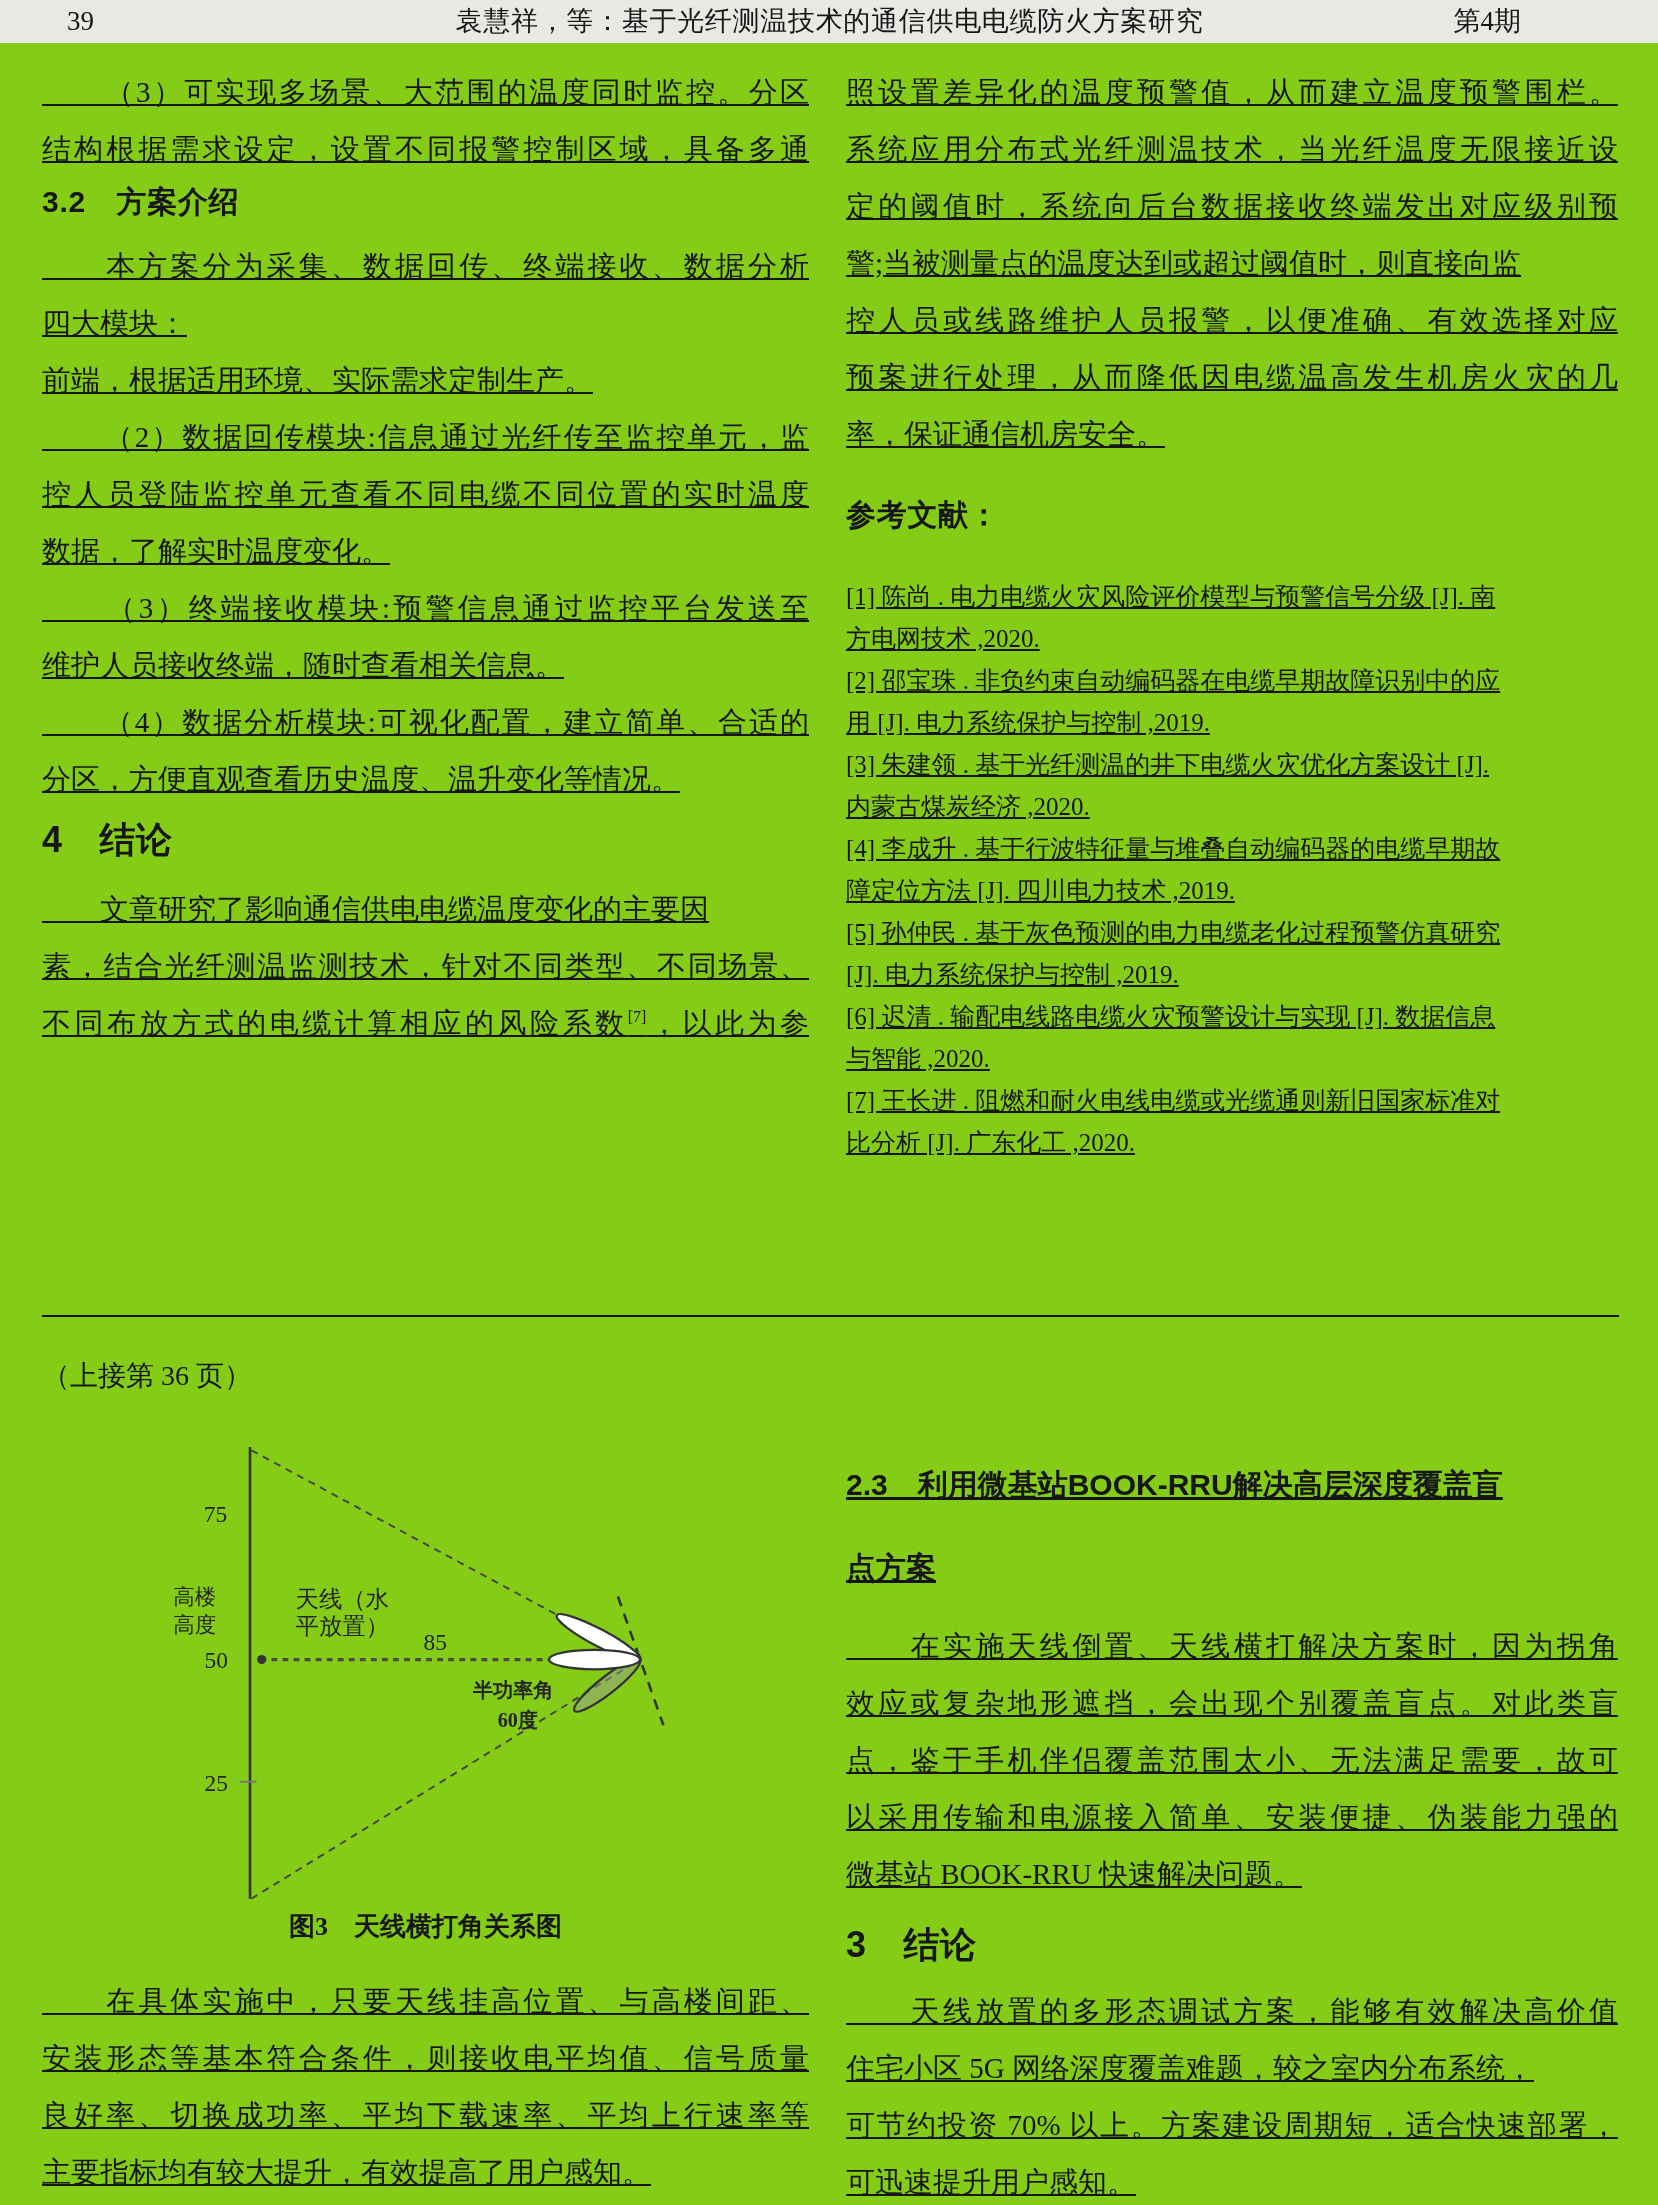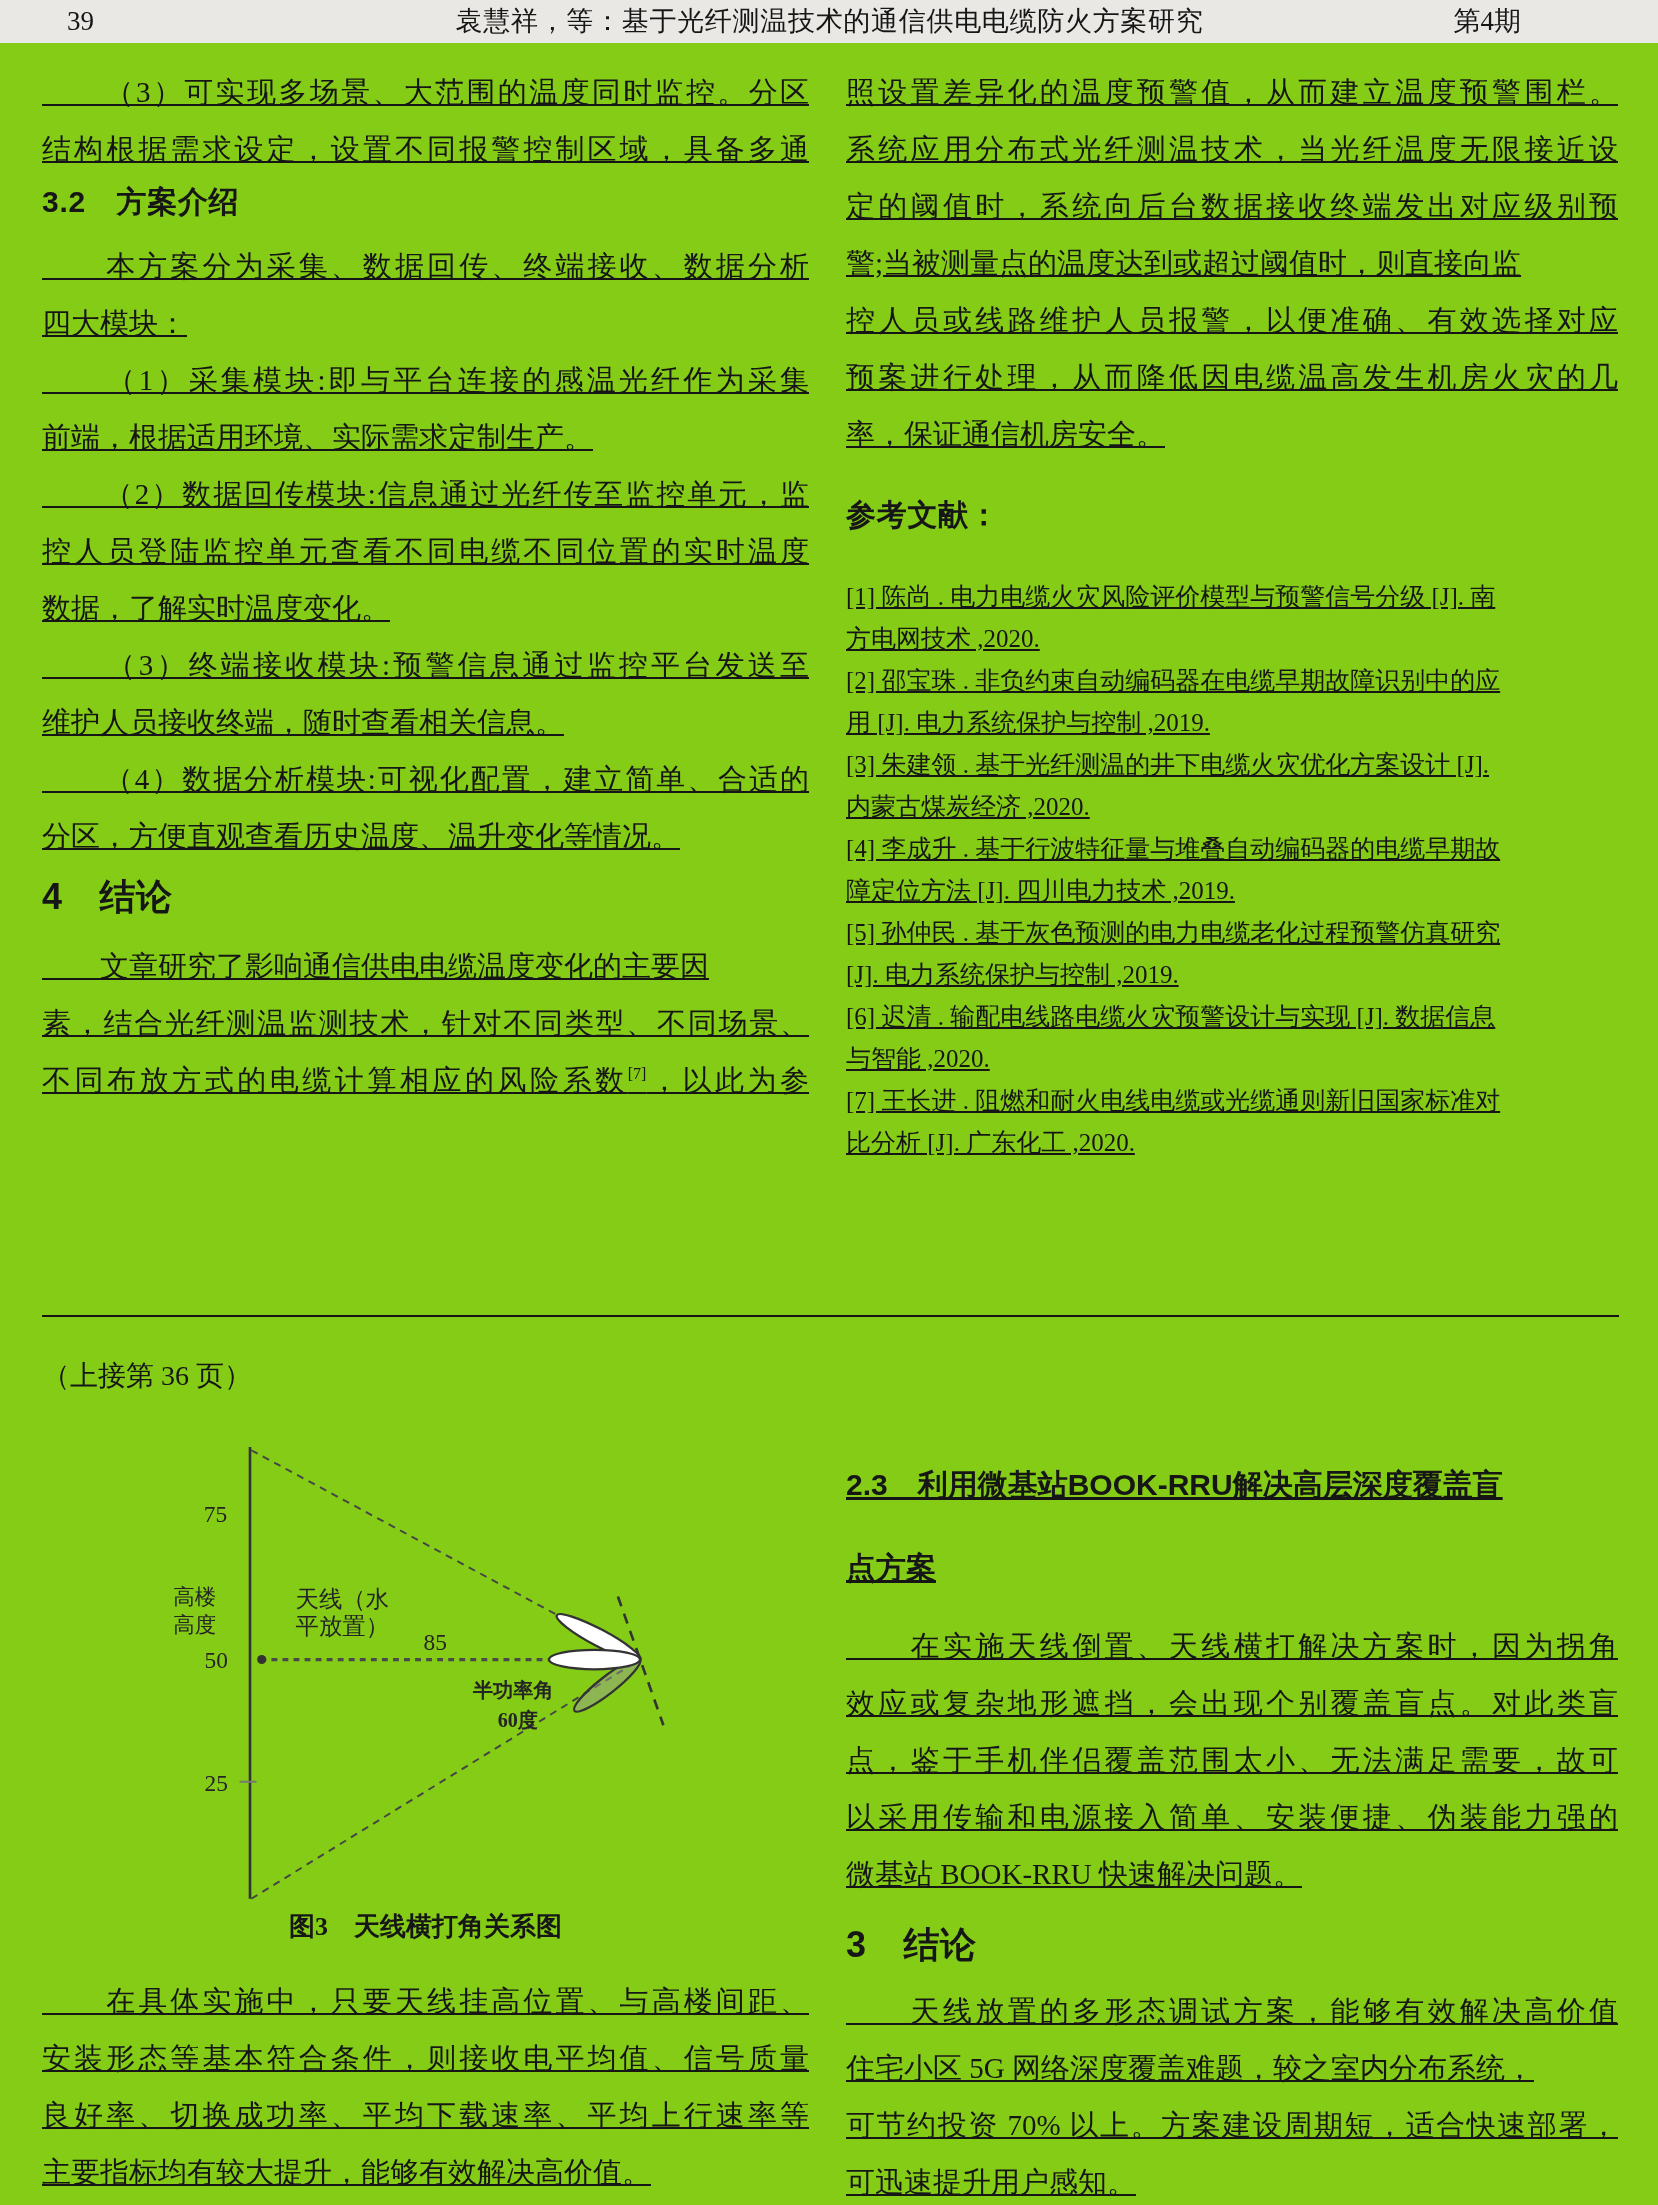--- a/index.html
+++ b/index.html
@@ -64,21 +64,20 @@
     <div class="para">
         <div class="ln j"><span><span>　　（3）可实现多场景、大范围的温度同时监控。分区</span></span></div>
         <div class="ln j"><span><span>结构根据需求设定，设置不同报警控制区域，具备多通</span></span></div>
       </div>
     <div class="h-small mt4">3.2　方案介绍</div>
     <div class="para mt24">
         <div class="ln j"><span><span>　　本方案分为采集、数据回传、终端接收、数据分析</span></span></div>
         <div class="ln"><span><span>四大模块：</span></span></div>
       </div>
     <div class="para">
-        <div class="ln j"><span><span>　　（1）采集模块:即与平台连接的感温光纤作为采集</span></span></div>
         <div class="ln"><span><span>前端，根据适用环境、实际需求定制生产。</span></span></div>
       </div>
     <div class="para">
         <div class="ln j"><span><span>　　（2）数据回传模块:信息通过光纤传至监控单元，监</span></span></div>
         <div class="ln j"><span><span>控人员登陆监控单元查看不同电缆不同位置的实时温度</span></span></div>
         <div class="ln"><span><span>数据，了解实时温度变化。</span></span></div>
       </div>
     <div class="para">
         <div class="ln j"><span><span>　　（3）终端接收模块:预警信息通过监控平台发送至</span></span></div>
         <div class="ln"><span><span>维护人员接收终端，随时查看相关信息。</span></span></div>
@@ -161,21 +160,21 @@
         <text x="625" y="444" font-size="31" text-anchor="middle" font-weight="bold">半功率角</text>
         <text x="632" y="490" font-size="31" text-anchor="middle" font-weight="bold">60度</text>
       </svg>
     </div>
 
     <div class="figcap">图3　天线横打角关系图</div>
     <div class="para mt44">
         <div class="ln j"><span><span>　　在具体实施中，只要天线挂高位置、与高楼间距、</span></span></div>
         <div class="ln j"><span><span>安装形态等基本符合条件，则接收电平均值、信号质量</span></span></div>
         <div class="ln j"><span><span>良好率、切换成功率、平均下载速率、平均上行速率等</span></span></div>
-        <div class="ln"><span><span>主要指标均有较大提升，能够有效解决高价值。</span></span></div>
+        <div class="ln"><span><span>主要指标均有较大提升，有效提高了用户感知。</span></span></div>
       </div>
   </div>
 
   <div class="blockBR">
     <div class="h-med">
         <div class="ln"><span><span>2.3　利用微基站BOOK-RRU解决高层深度覆盖盲</span></span></div>
         <div class="ln"><span><span>点方案</span></span></div>
       </div>
     <div class="para mt14">
         <div class="ln j"><span><span>　　在实施天线倒置、天线横打解决方案时，因为拐角</span></span></div>

